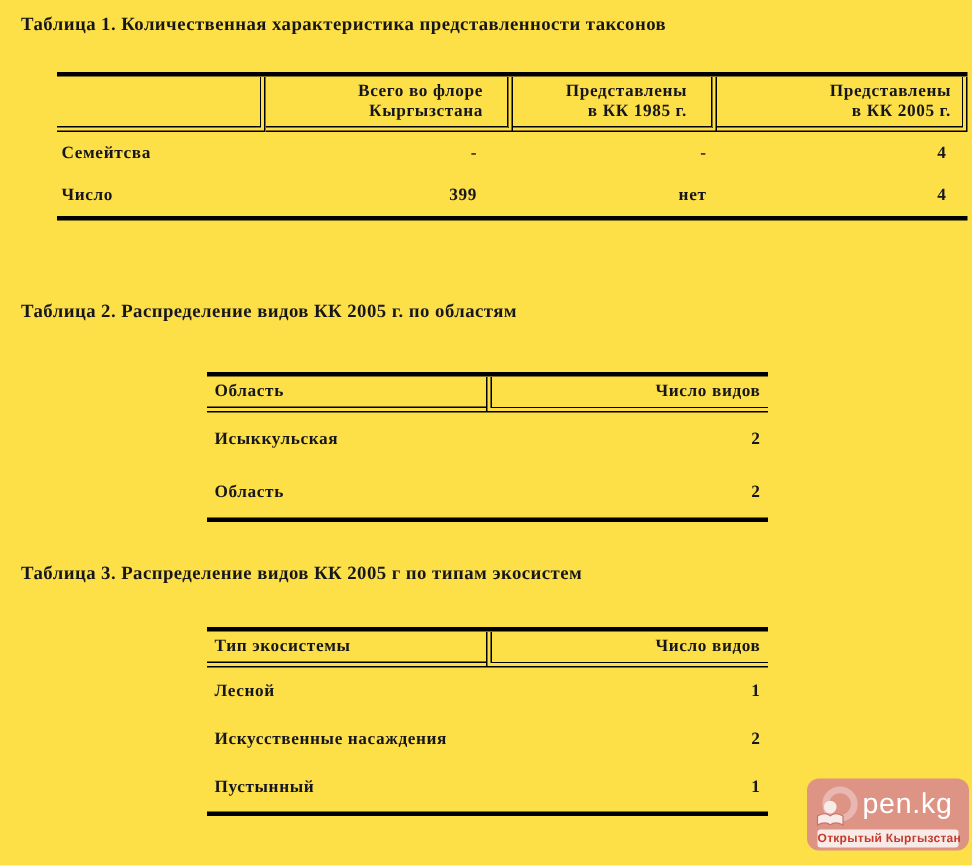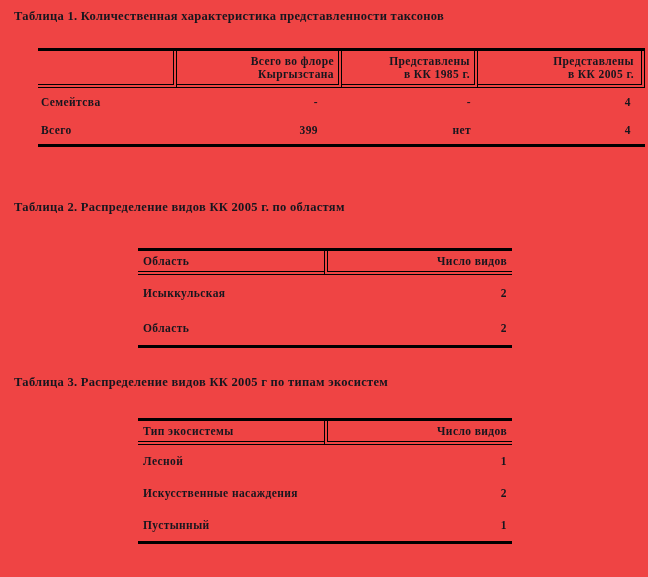--- a/index.html
+++ b/index.html
@@ -1,20 +1,20 @@
 <!DOCTYPE html>
 <html><head>
 <meta charset="utf-8">
 <style>
   html, body { margin: 0; padding: 0; background: #ffffff; }
   #page {
     position: relative;
     width: 648px;
     height: 577px;
-    background: #ef4444;
+    background: #fde047;
     overflow: hidden;
     font-family: "Liberation Serif", "DejaVu Serif", serif;
     color: #16161e;
   }
   .tbl-title {
     position: absolute;
     left: 14px;
     font-size: 12.5px;
     font-weight: bold;
     letter-spacing: 0.3px;
@@ -42,21 +42,21 @@
     white-space: nowrap;
   }
   .doc-table th { border-bottom: 4px double #000; }
 
   
   #table1 { left: 38px; top: 48px; width: 607px; }
   #table1 th { height: 33px; border-right: 4px double #000; text-align: right; }
   #table1 td { height: 28px; margin-left: 24px; }
   #table1 .c1 { text-align: left; padding-left: 3px; }
   #table1 th.c1 { text-align: left; }
-  #table1 th.c2, #table1 th.c3 { padding-right: 4px; }
+  #table1 th.c2, #table1 th.c3 { padding-right: 16px; }
   #table1 th.c4 { padding-right: 7px; }
   #table1 td.c2 { text-align: right; padding-right: 24px; }
   #table1 td.c3 { text-align: right; padding-right: 7px; }
   #table1 td.c4 { text-align: right; padding-right: 14px; }
   .hl { display: block; line-height: 13px; }
 
   
   #table2, #table3 { left: 138px; width: 374px; }
   #table2 { top: 248px; }
   #table3 { top: 418px; }
@@ -137,21 +137,21 @@
       </tr>
     </thead>
     <tbody>
       <tr>
         <td class="c1">Семейтсва</td>
         <td class="c2">-</td>
         <td class="c3">-</td>
         <td class="c4">4</td>
       </tr>
       <tr>
-        <td class="c1">Всего</td>
+        <td class="c1">Число</td>
         <td class="c2">399</td>
         <td class="c3">нет</td>
         <td class="c4">4</td>
       </tr>
     </tbody>
   </table>
 
   <div id="title2" class="tbl-title">Таблица 2. Распределение видов КК 2005 г. по областям</div>
 
   <table id="table2" class="doc-table">
@@ -199,14 +199,23 @@
         <td class="c1">Искусственные насаждения</td>
         <td class="c2">2</td>
       </tr>
       <tr>
         <td class="c1">Пустынный</td>
         <td class="c2">1</td>
       </tr>
     </tbody>
   </table>
 
+  <div id="watermark">
+    <svg class="wm-icon" width="36" height="30" viewBox="0 0 36 30">
+      <circle cx="20" cy="13" r="9.5" fill="none" stroke="#e9b7b2" stroke-width="4.5"></circle>
+      <circle cx="13.5" cy="15" r="4.2" fill="#f8ece9"></circle>
+      <path d="M5 21 q5 -3.2 8.5 -0.2 q3.5 -3 8.5 0.2 l0 6 q-5 -2.6 -8.5 -0.2 q-3.5 -2.4 -8.5 0.2 z" fill="#f8ece9" stroke="#c9706a" stroke-width="0.8"></path>
+    </svg>
+    <div class="wm-brand">pen.kg</div>
+    <div class="wm-tagline">Открытый Кыргызстан</div>
+  </div>
 
 </div>
 
 </body></html>

